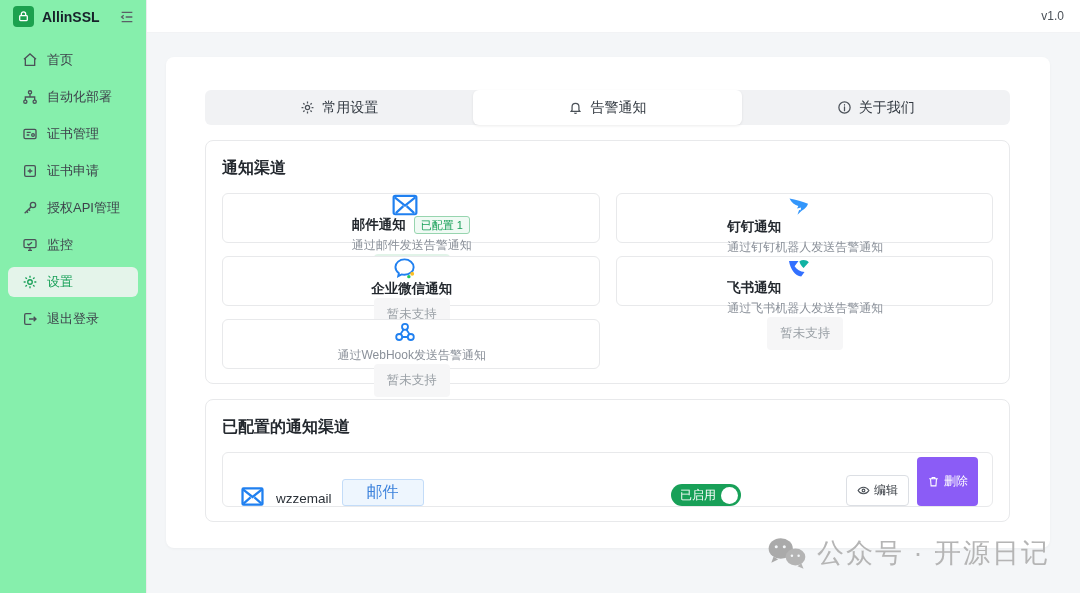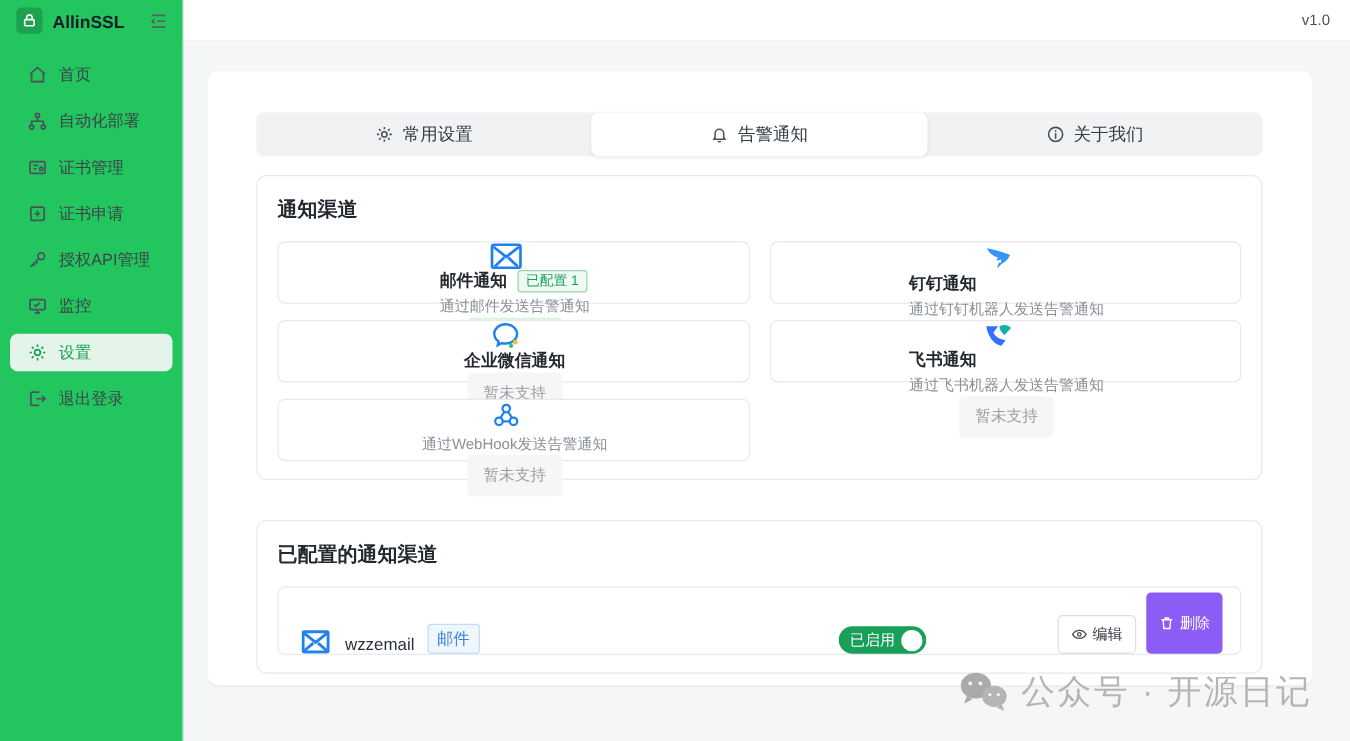--- a/index.html
+++ b/index.html
@@ -4,21 +4,21 @@
 <style>
   * { margin:0; padding:0; box-sizing:border-box; }
   html,body { width:1080px; height:593px; overflow:hidden; }
   body {
     font-family:"Liberation Sans","DejaVu Sans",sans-serif;
     display:flex; background:#f4f6f8; color:#333;
   }
   svg { display:block; }
 
   
-  .sidebar { width:147px; background:#22c55e; border-right:1px solid #ececee; display:flex; flex-direction:column; flex-shrink:0; }
+  .sidebar { width:147px; background:#86efac; border-right:1px solid #ececee; display:flex; flex-direction:column; flex-shrink:0; }
   .logo-row { height:33px; display:flex; align-items:center; padding:0 10px 0 13px; }
   .logo-badge { width:21px; height:21px; background:#1ca14f; border-radius:4px; display:flex; align-items:center; justify-content:center; flex-shrink:0; }
   .logo-title { font-size:14px; font-weight:bold; color:#17202a; margin-left:8px; flex:1; }
   .collapse-btn { width:18px; height:18px; display:flex; align-items:center; justify-content:center; cursor:pointer; color:#5a5f66; }
   .nav { padding:12px 8px 0 8px; }
   .side-item { display:flex; align-items:center; height:30px; margin-bottom:7px; padding:0 0 0 14px; border-radius:6px; font-size:13px; color:#3d434b; cursor:pointer; }
   .side-item .s-ico { width:16px; height:16px; margin-right:9px; color:#4b5158; flex-shrink:0; }
   .side-item.active { background:#e4f4ea; color:#18a058; }
   .side-item.active .s-ico { color:#18a058; }
 
@@ -31,38 +31,38 @@
   .panel { background:#fff; border-radius:8px; height:491px; padding:33px 40px 0 39px; box-shadow:0 1px 3px rgba(0,0,0,.04); }
 
   
   .tabstrip { display:flex; background:#f1f2f4; border-radius:6px; height:35px; margin-bottom:15px; }
   .tab { flex:1; display:flex; align-items:center; justify-content:center; gap:7px; font-size:14px; color:#333a42; cursor:pointer; border-radius:6px; }
   .tab .t-ico { width:15px; height:15px; color:#4b5158; }
   .tab.active { background:#fff; box-shadow:0 1px 3px rgba(0,0,0,.08); }
 
   
   .section { border:1px solid #e8e9eb; border-radius:8px; padding:17px 16px 14px 16px; }
-  .section + .section { margin-top:32px; }
+  .section + .section { margin-top:15px; }
   .section-title { font-size:16px; font-weight:600; color:#24292f; margin-bottom:14px; }
 
   .chan-grid { display:grid; grid-template-columns:1fr 1fr; gap:13px 16px; }
   .chan-card { border:1px solid #e8e9eb; border-radius:6px; height:50px; display:flex; align-items:center; padding:0 14px 0 16px; background:#fff;flex-direction:column; }
   .chan-ico { width:28px; margin-right:13px; display:flex; align-items:center; justify-content:center; flex-shrink:0; }
   .chan-body { flex:1; min-width:0; }
   .chan-name-row { display:flex; align-items:center; gap:8px; }
   .chan-name { font-size:13.5px; font-weight:600; color:#24292f; }
   .cfg-badge { font-size:11px; color:#18a058; background:#f0faf4; border:1px solid #97d5af; border-radius:3px; padding:1px 6px; line-height:14px; }
   .chan-desc { font-size:12px; color:#8a9099; margin-top:3px; }
   .btn-add { background:#e1f3e8; color:#2f9e63; font-size:12.5px; border:none; border-radius:4px; padding:8px 13px; cursor:pointer; }
   .btn-nosup { background:#f6f6f7; color:#9aa0a6; font-size:12.5px; border:none; border-radius:4px; padding:8px 13px; }
 
   
   .conf-row { border:1px solid #e8e9eb; border-radius:6px; height:55px; display:flex; align-items:flex-end; padding:0 14px 0 18px; }
   .conf-name { font-size:13.5px; color:#2b3138; margin:0 10px 0 12px; }
-  .type-badge { font-size:13px; color:#3c82dc; background:#eef6fe; border:1px solid #c3dcf8; border-radius:3px; padding:2px 7px; }
+  .type-badge { font-size:16px; color:#3c82dc; background:#eef6fe; border:1px solid #c3dcf8; border-radius:3px; padding:2px 24px; }
   .conf-spacer { flex:1; }
   .toggle { background:#18a058; border-radius:11px; height:22px; display:flex; align-items:center; padding:0 3px 0 9px; cursor:pointer; margin-right:105px; }
   .toggle-label { color:#fff; font-size:12px; margin-right:5px; }
   .toggle-knob { width:17px; height:17px; background:#fff; border-radius:50%; }
   .btn-edit { display:flex; align-items:center; gap:4px; background:#fff; border:1px solid #dcdfe4; border-radius:4px; padding:6px 10px; font-size:12px; color:#33383f; cursor:pointer; }
   .btn-edit .e-ico { width:13px; height:13px; color:#4b5158; }
   .btn-del { display:flex; align-items:center; gap:4px; background:#8b5cf6; border:none; border-radius:4px; padding:16px 10px; font-size:12px; color:#fff; cursor:pointer; margin-left:8px; }
   .btn-del .d-ico { width:13px; height:13px; }
 
   

